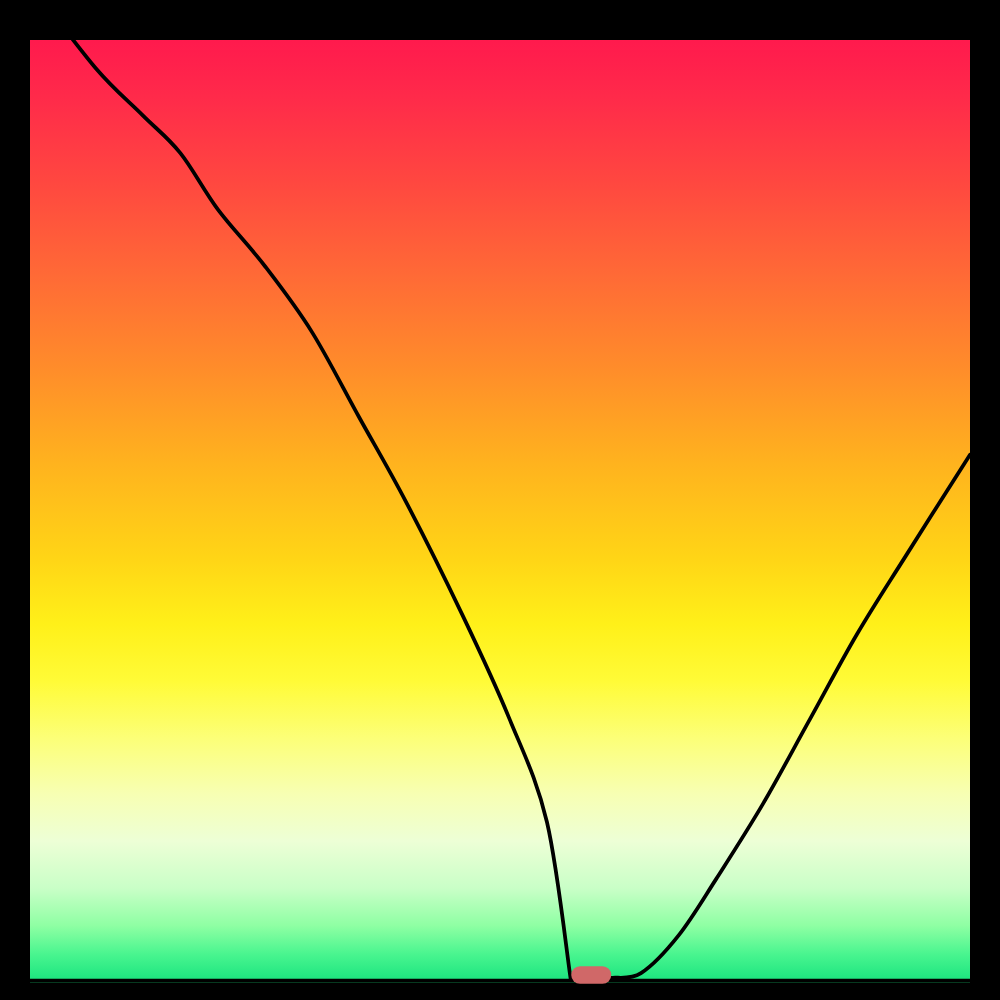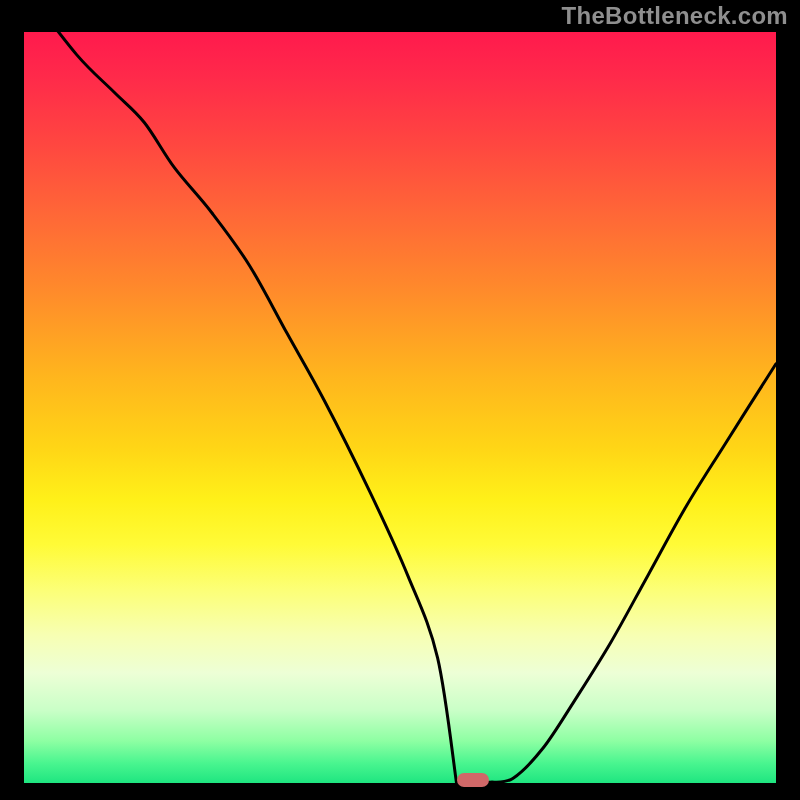--- a/index.html
+++ b/index.html
@@ -76,21 +76,20 @@
     background: #d06868;
     border-radius: 7px;
     z-index: 4;
     transform: translate(-50%, -50%);
   }
 </style>
 </head>
 <body>
 <div class="container">
 
-  <div class="watermark">TheBottleneck.com</div>
 
   <div class="plot-area">
     <svg class="curve" viewBox="0 0 752 754" preserveAspectRatio="none">
       <path id="curve-path" d="M 0.0 -45.2 C 8.8 -33.9, 37.6 5.0, 52.6 22.6 C 67.7 40.2, 79.0 49.0, 90.2 60.3 C 101.5 71.6, 110.3 77.9, 120.3 90.5 C 130.3 103.0, 139.1 120.6, 150.4 135.7 C 161.7 150.8, 175.5 164.6, 188.0 181.0 C 200.5 197.3, 213.1 213.6, 225.6 233.7 C 238.1 253.8, 250.7 279.0, 263.2 301.6 C 275.7 324.2, 287.0 343.1, 300.8 369.5 C 314.6 395.8, 332.1 431.0, 345.9 459.9 C 359.7 488.8, 372.2 515.2, 383.5 542.9 C 394.8 570.5, 405.5 591.3, 413.6 625.8 C 421.7 660.4, 429.3 729.5, 432.4 750.2 L 466.2 750.2 L 466.2 750.2 C 470.0 749.6, 480.0 752.1, 488.8 746.5 C 497.6 740.8, 508.9 728.9, 518.9 716.3 C 528.9 703.7, 537.7 688.7, 549.0 671.1 C 560.2 653.5, 574.0 632.1, 586.6 610.7 C 599.1 589.4, 611.6 565.5, 624.2 542.9 C 636.7 520.3, 649.2 496.4, 661.8 475.0 C 674.3 453.7, 684.3 438.6, 699.4 414.7 C 714.4 390.8, 743.2 345.6, 752.0 331.8" fill="none" stroke="#000" stroke-width="3" stroke-linecap="round"></path>
     </svg>
     <div class="marker" id="opt-marker" style="left: 449.32px; top: 748.23px;"></div>
   </div>
 
   <div class="axis-line"></div>
 

